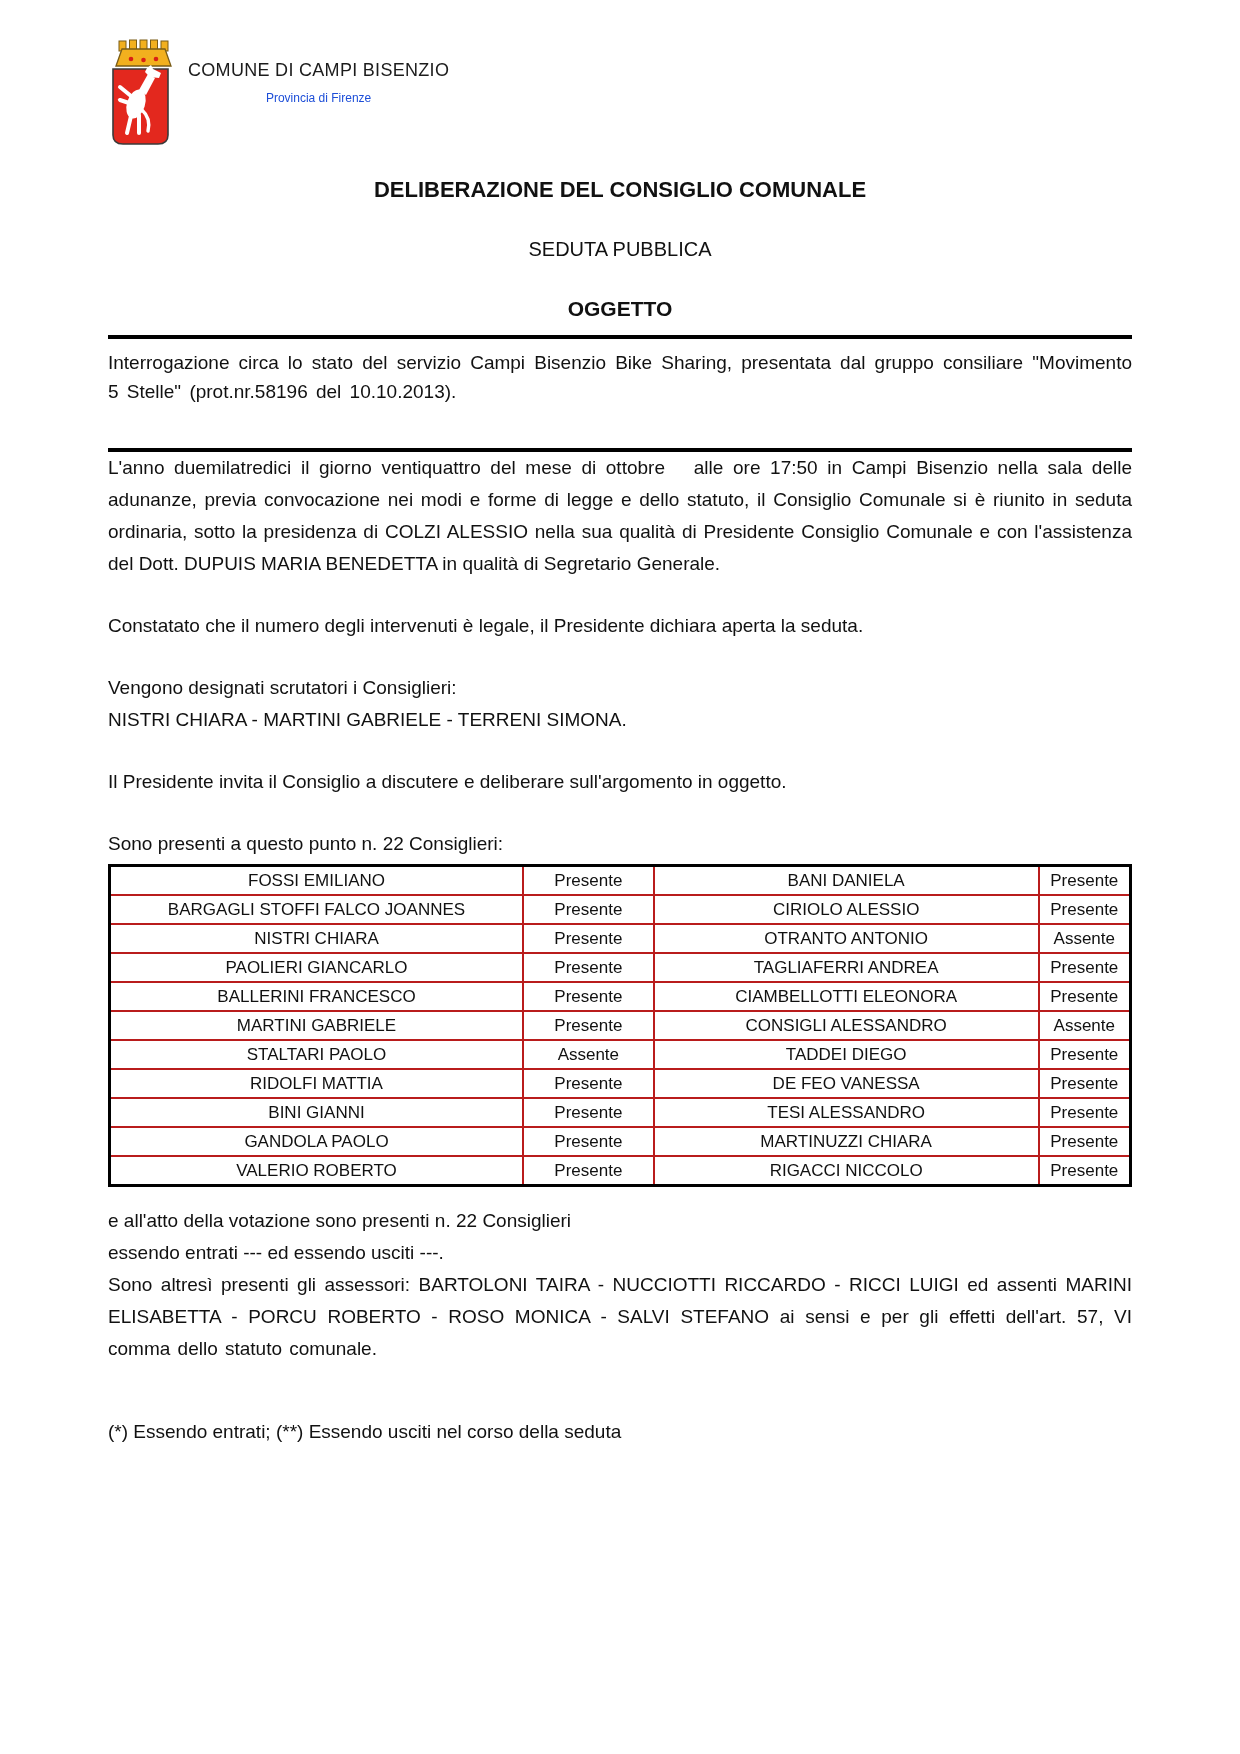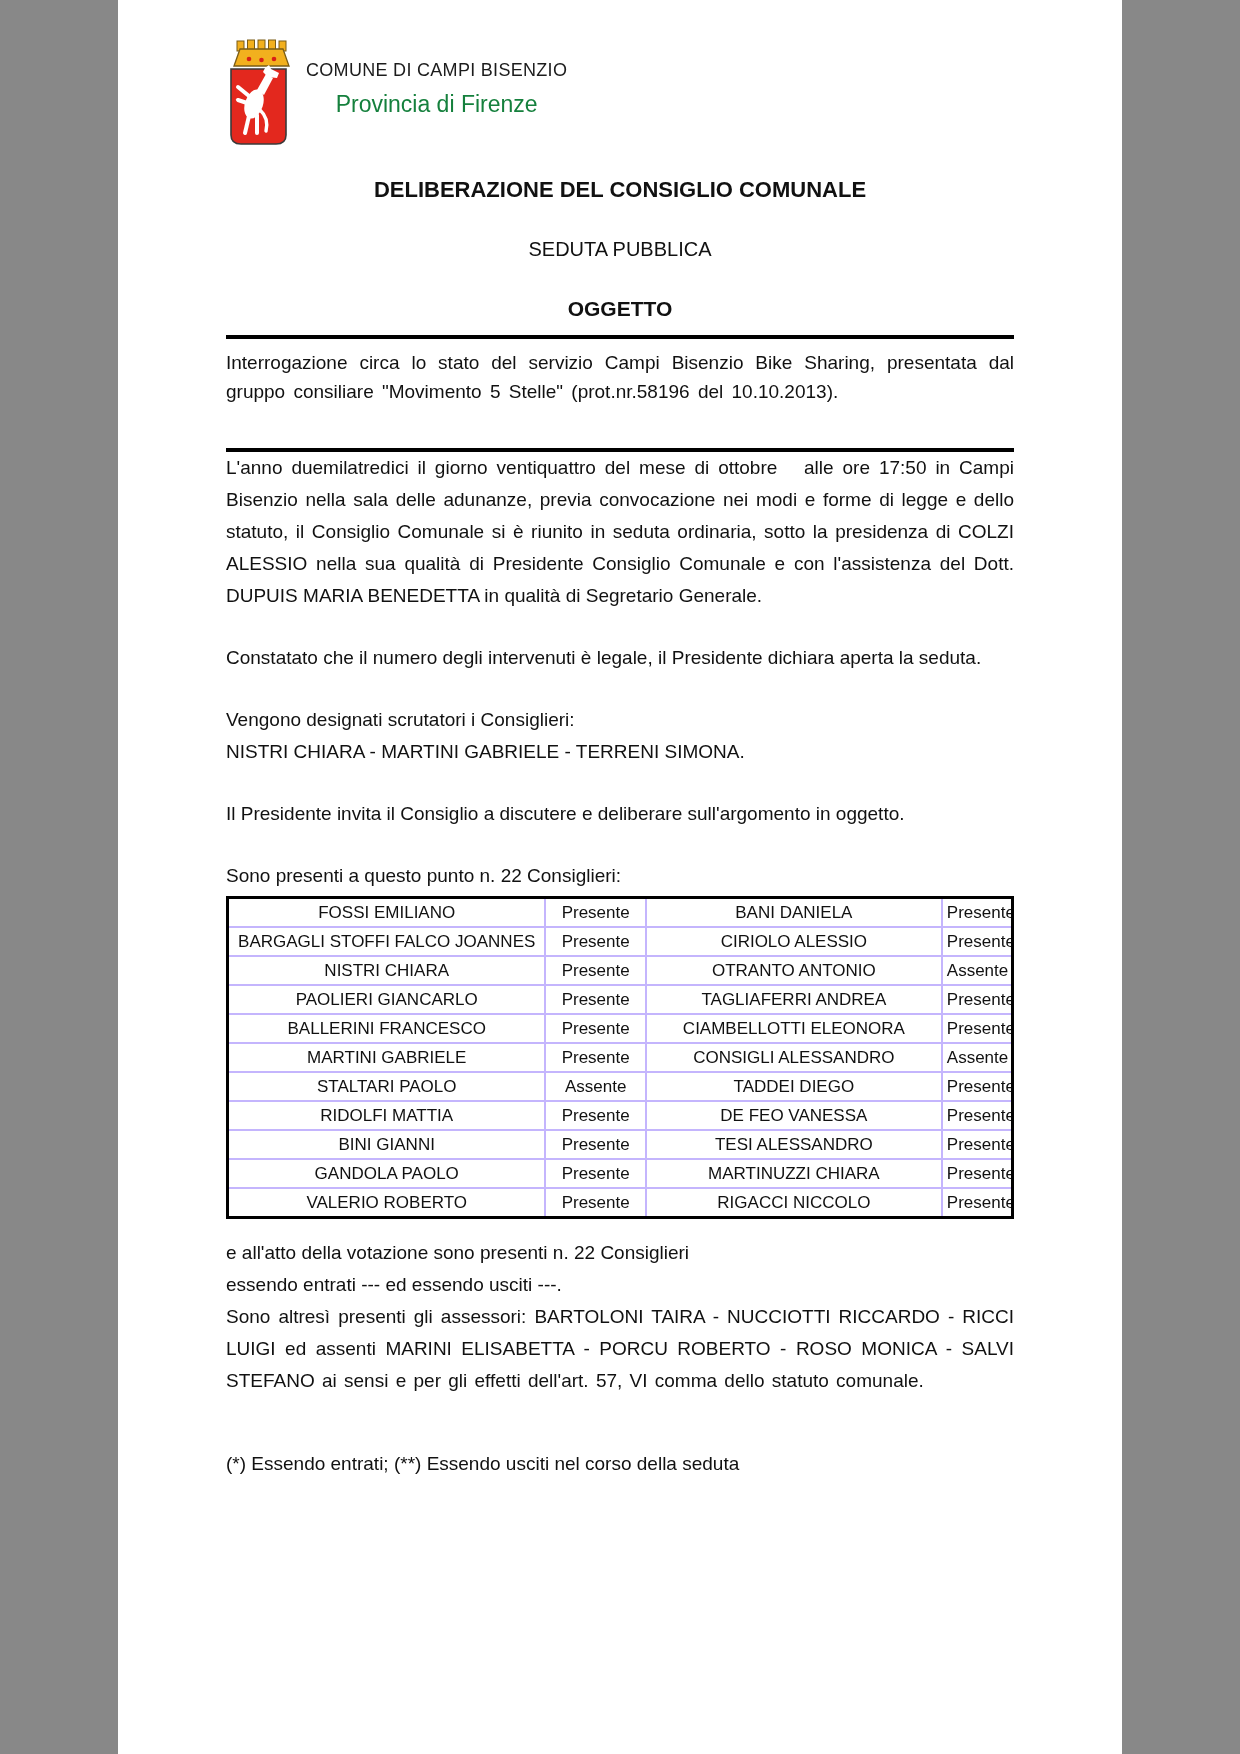--- a/index.html
+++ b/index.html
@@ -1,27 +1,27 @@
 <!DOCTYPE html>
 <html><head>
 <meta charset="utf-8">
 <style>
   html,body { margin:0; padding:0; background:#888; }
   .page {
-    width:1004px; height:1754px; background:#ffffff; color:#111;
+    width:1240px; height:1754px; background:#ffffff; color:#111;
     font-family:"Liberation Sans", sans-serif;
     box-sizing:border-box; padding:38px 108px 0 108px;
     margin:0 auto; overflow:hidden; position:relative;
   }
   
   .doc-header { display:flex; align-items:flex-start; gap:16px; height:108px; }
   .coat-of-arms { width:64px; height:108px; flex:0 0 auto; }
   .header-text { padding-top:22px; text-align:center; }
   .municipality { font-size:18px; letter-spacing:0.3px; color:#1c1c1c; }
-  .province { font-size:23px; margin-top:10px; color:#15803d; }
+  .province { font-size:12px; margin-top:10px; color:#1d4ed8; }
   
   .title-block { text-align:center; margin-top:30px; }
   .doc-title { font-weight:bold; font-size:22px; line-height:28px; }
   .session-type { font-size:20px; margin-top:34px; }
   .subject-label { font-size:21px; font-weight:bold; margin-top:36px; margin-bottom:14px; }
   .rule { border:0; border-top:4px solid #000; height:0; margin:0; }
   .subject-text {
     font-size:19px; line-height:29px; text-align:justify;
     margin:9px 0 0 0; word-spacing:3px;
   }
@@ -30,21 +30,21 @@
   .body-par { font-size:19px; line-height:32px; margin:0 0 30px 0; }
   .opening { }
   .justify { text-align:justify; }
   .attendance-intro { margin-bottom:4px; }
   
   table.attendance {
     width:100%; border-collapse:collapse; border:3px solid #000;
     table-layout:fixed;
   }
   table.attendance td {
-    border:2px solid #c4b5fd; height:25px; text-align:center;
+    border:2px solid #b91c1c; height:25px; text-align:center;
     font-size:17px; padding:1px 4px; overflow:hidden; white-space:nowrap;
   }
   col.c-name-l { width:40.5%; }
   col.c-stat-l { width:12.8%; }
   col.c-name-r { width:37.7%; }
   col.c-stat-r { width:9%; }
   
   .closing-block { margin-top:18px; font-size:19px; line-height:32px; }
   .closing-line { display:block; }
   .assessors { text-align:justify; word-spacing:2px; }

